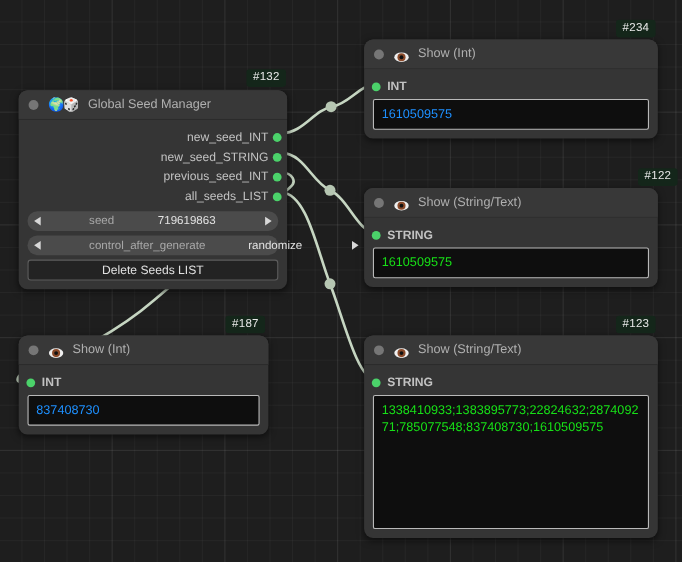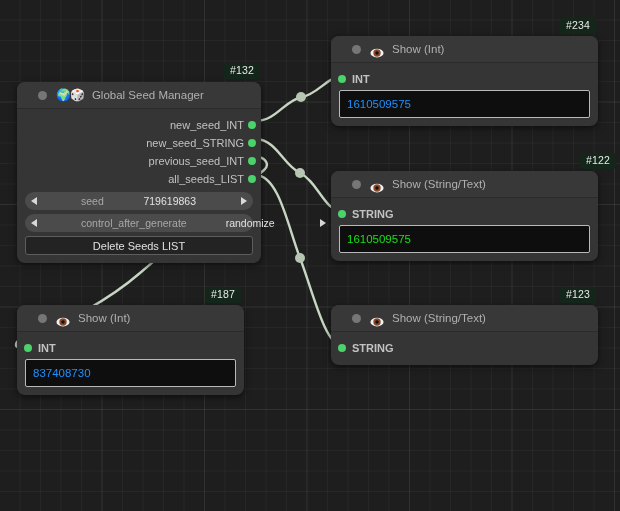--- a/index.html
+++ b/index.html
@@ -39,21 +39,21 @@
     border-radius: 8px;
     background: #353535;
     box-shadow: 0 2px 7px rgba(0,0,0,0.55);
     z-index: 3;
     box-sizing: border-box;
   }
   .node-header {
     height: 27px;
     display: flex;
     align-items: center;
-    padding: 0 21px;
+    padding: 0 9px;
     border-radius: 8px 8px 0 0;
     background: #383838;
     border-bottom: 1px solid #2b2b2b;
     box-sizing: border-box;
   }
   .collapse-dot {
     width: 9px; height: 9px;
     border-radius: 50%;
     background: #767676;
     flex: 0 0 auto;
@@ -296,20 +296,21 @@
           <circle cx="8" cy="5.5" r="2" fill="#111"></circle>
         </svg>
       </span>
       <span class="node-title">Show (String/Text)</span>
     </div>
     <div class="node-body">
       <div class="in-row">
         <span class="port-dot"></span>
         <span>STRING</span>
       </div>
+      <div class="value-box string" style="height:122px;">1338410933;1383895773;22824632;287409271;785077548;837408730;1610509575</div>
     </div>
   </div>
 
   <div class="id-badge" style="left:205px; top:287px;">#187</div>
 
   <div class="node" id="node-121" style="left:17px; top:305px; width:227px;">
     <div class="node-header">
       <span class="collapse-dot"></span>
       <span class="eye-icon">
         <svg viewBox="0 0 16 11" width="14" height="10">

